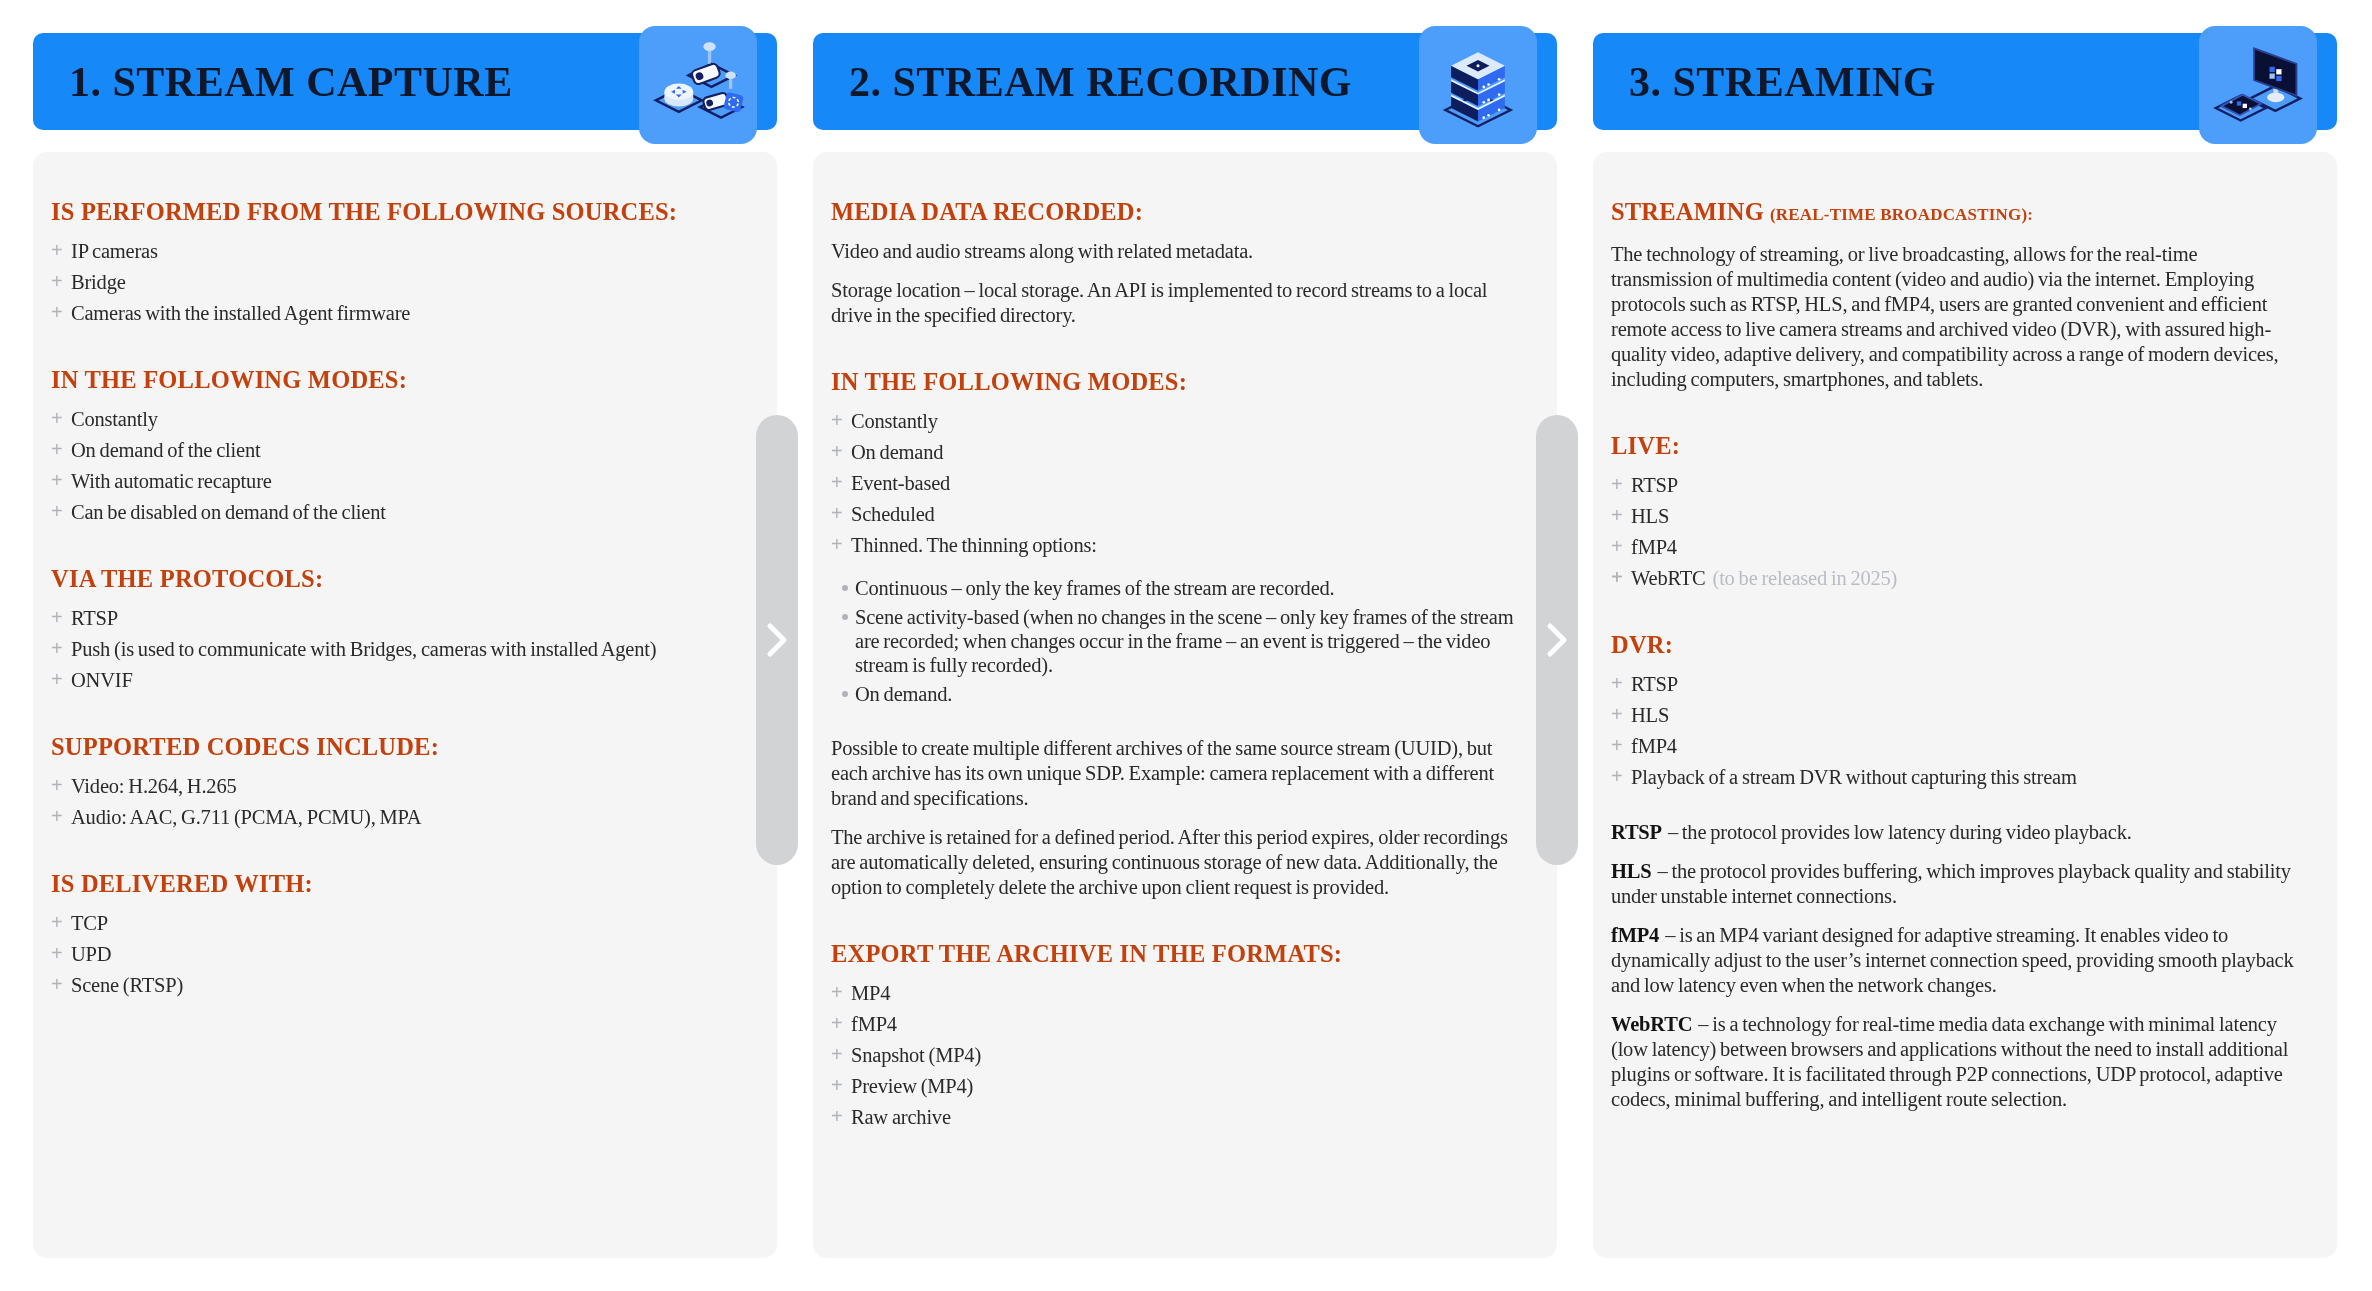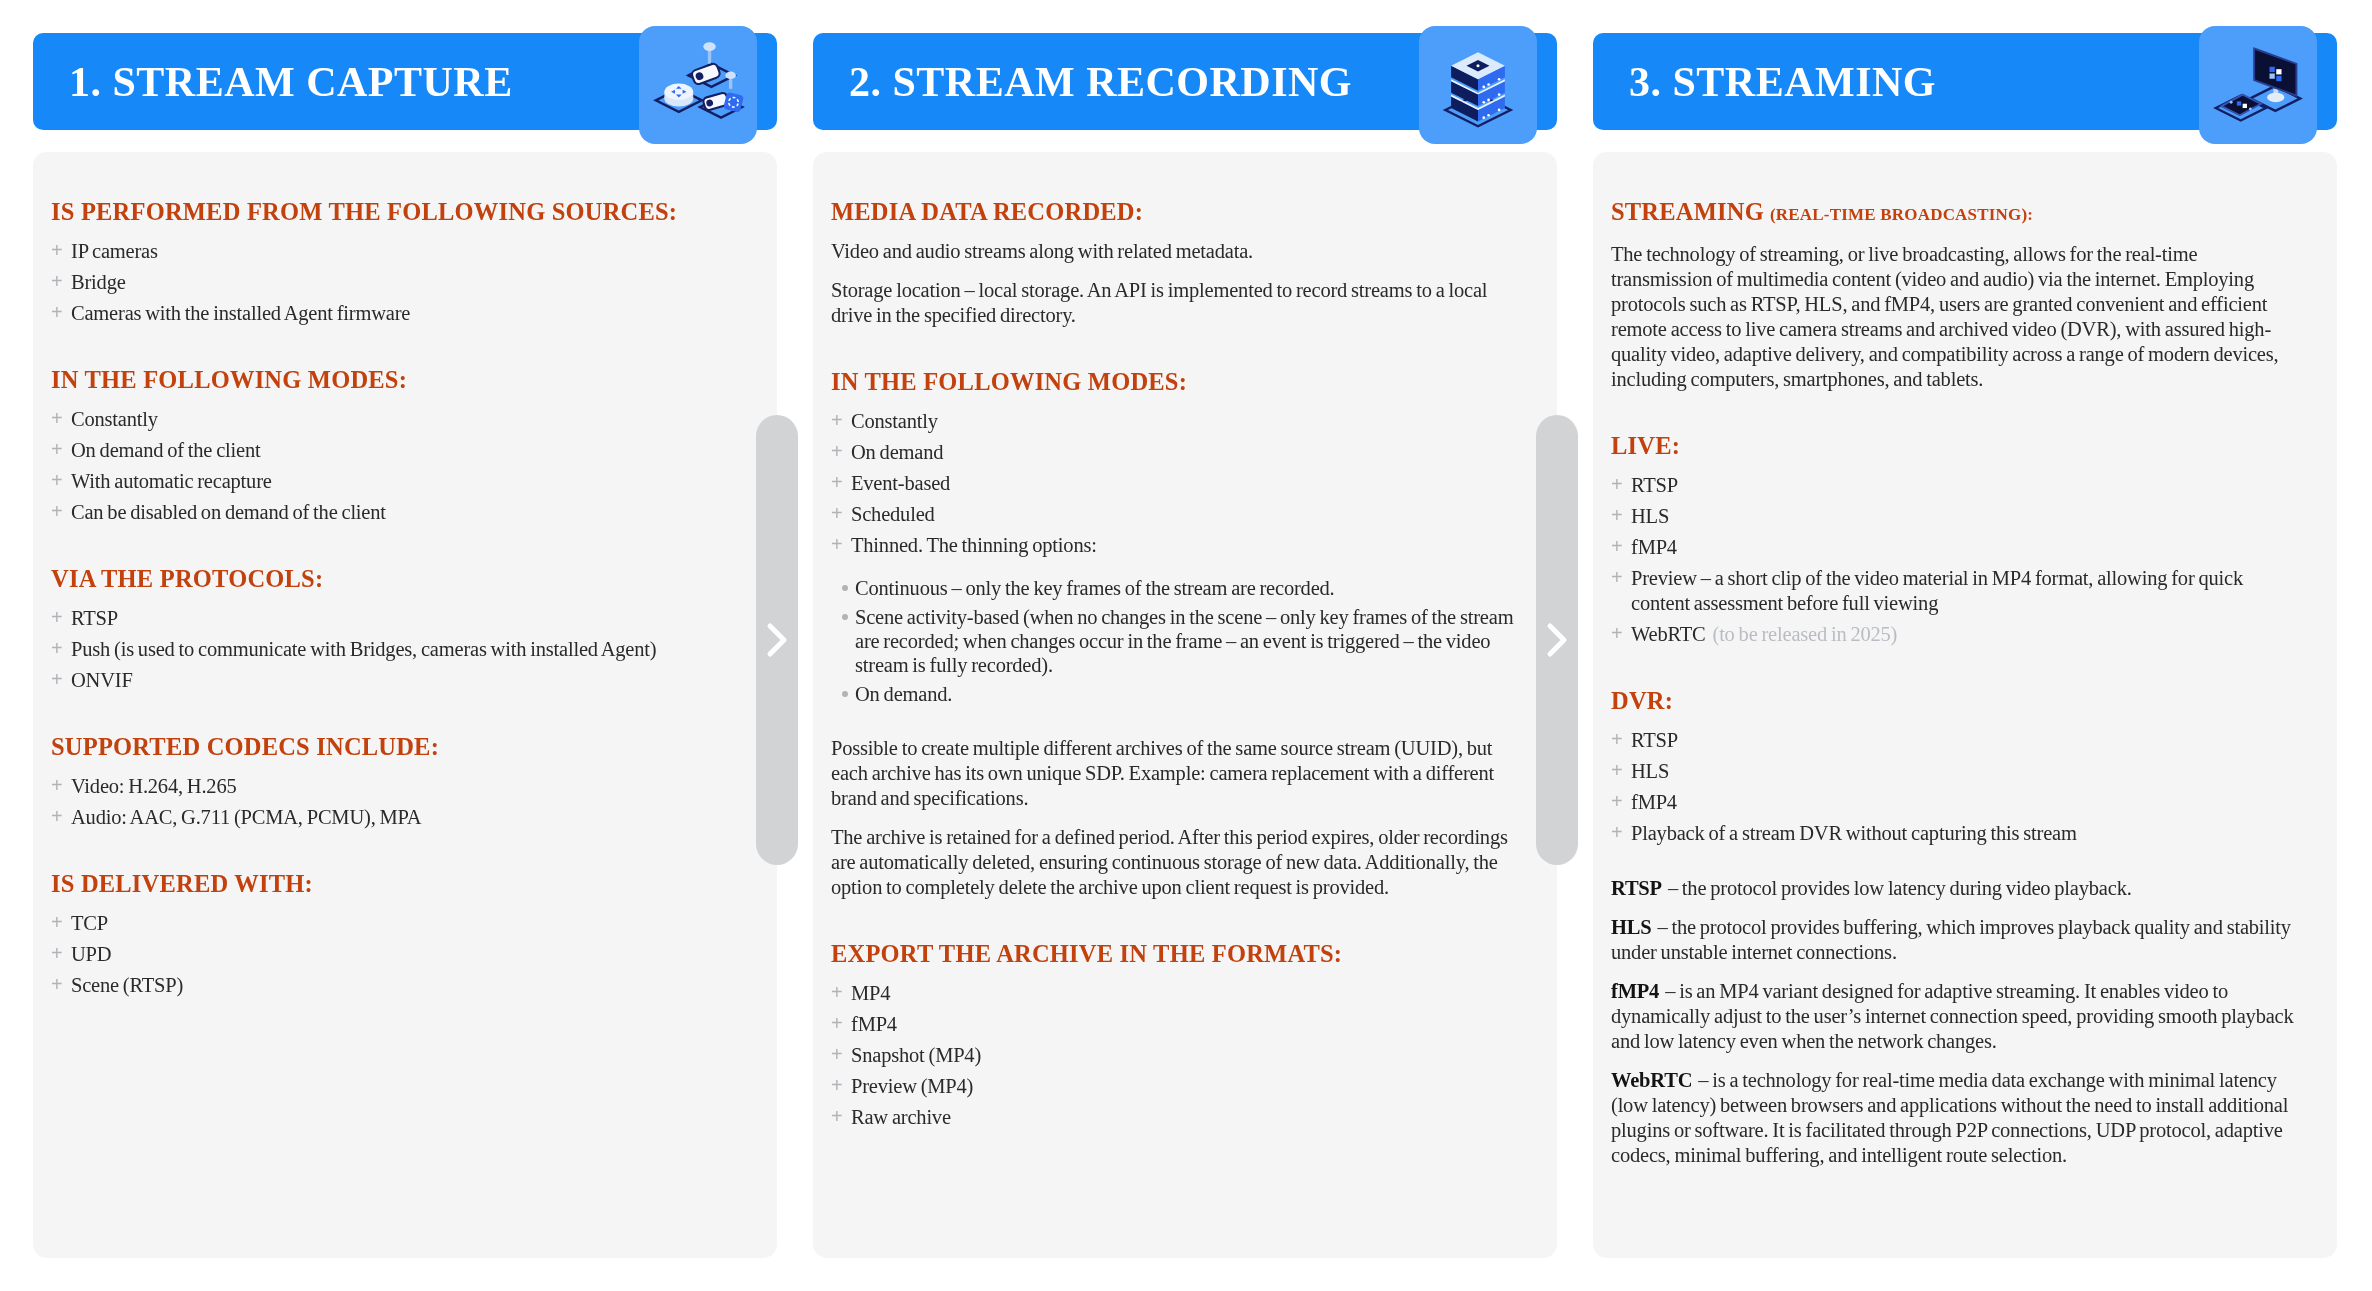--- a/index.html
+++ b/index.html
@@ -2,21 +2,21 @@
 <html><head>
 <meta charset="utf-8">
 <style>
   html,body{margin:0;padding:0;background:#ffffff;}
   .stage{position:relative;width:2372px;height:1291px;background:#ffffff;
          font-family:"Liberation Serif",serif;color:#232323;overflow:hidden;}
   .colwrap{position:absolute;top:33px;width:744px;}
   #col1{left:33px;} #col2{left:813px;} #col3{left:1593px;}
   .bar{position:relative;height:97px;background:#1688f8;border-radius:10px;
        display:flex;align-items:center;}
-  .bar-title{color:#ffffff;font-weight:700;font-size:42px;letter-spacing:.5px;
+  .bar-title{color:#0f172a;font-weight:700;font-size:42px;letter-spacing:.5px;
              padding-left:36px;white-space:nowrap;}
   .tile{position:absolute;right:20px;top:-7px;width:118px;height:118px;
         background:#4d9efa;border-radius:16px;display:flex;align-items:center;
         justify-content:center;z-index:2;}
   .card{margin-top:22px;height:1106px;background:#f5f5f6;border-radius:14px;
         padding:46px 36px 0 18px;box-sizing:border-box;overflow:hidden;}
   .sec{margin-top:40px;}
   .sec:first-child{margin-top:0;}
   .sec-h{margin:0 0 13px 0;font-size:24.5px;line-height:28px;font-weight:700;
          color:#c2410c;letter-spacing:.2px;}
@@ -210,21 +210,21 @@
     <div class="card">
       <div class="sec">
         <h3 class="sec-h"><span>STREAMING</span><span class="sec-h-note">(REAL-TIME BROADCASTING):</span></h3>
         <p class="para">The technology of streaming, or live broadcasting, allows for the real-time transmission of multimedia content (video and audio) via the internet. Employing protocols such as RTSP, HLS, and fMP4, users are granted convenient and efficient remote access to live camera streams and archived video (DVR), with assured high-quality video, adaptive delivery, and compatibility across a range of modern devices, including computers, smartphones, and tablets.</p>
       </div>
       <div class="sec">
         <h3 class="sec-h">LIVE:</h3>
         <div class="item"><span class="plus">+</span><span>RTSP</span></div>
         <div class="item"><span class="plus">+</span><span>HLS</span></div>
         <div class="item"><span class="plus">+</span><span>fMP4</span></div>
-        <div class="item"><span class="plus">+</span><span>Preview – a short clip of the video material in MP4 format, allowing for quick content assessment before full viewing</span></div>
+        <div class="item"><span class="plus">+</span></div>
         <div class="item"><span class="plus">+</span><span>WebRTC</span><span class="muted">(to be released in 2025)</span></div>
       </div>
       <div class="sec">
         <h3 class="sec-h">DVR:</h3>
         <div class="item"><span class="plus">+</span><span>RTSP</span></div>
         <div class="item"><span class="plus">+</span><span>HLS</span></div>
         <div class="item"><span class="plus">+</span><span>fMP4</span></div>
         <div class="item"><span class="plus">+</span><span>Playback of a stream DVR without capturing this stream</span></div>
       </div>
       <div class="sec gap-s1">

